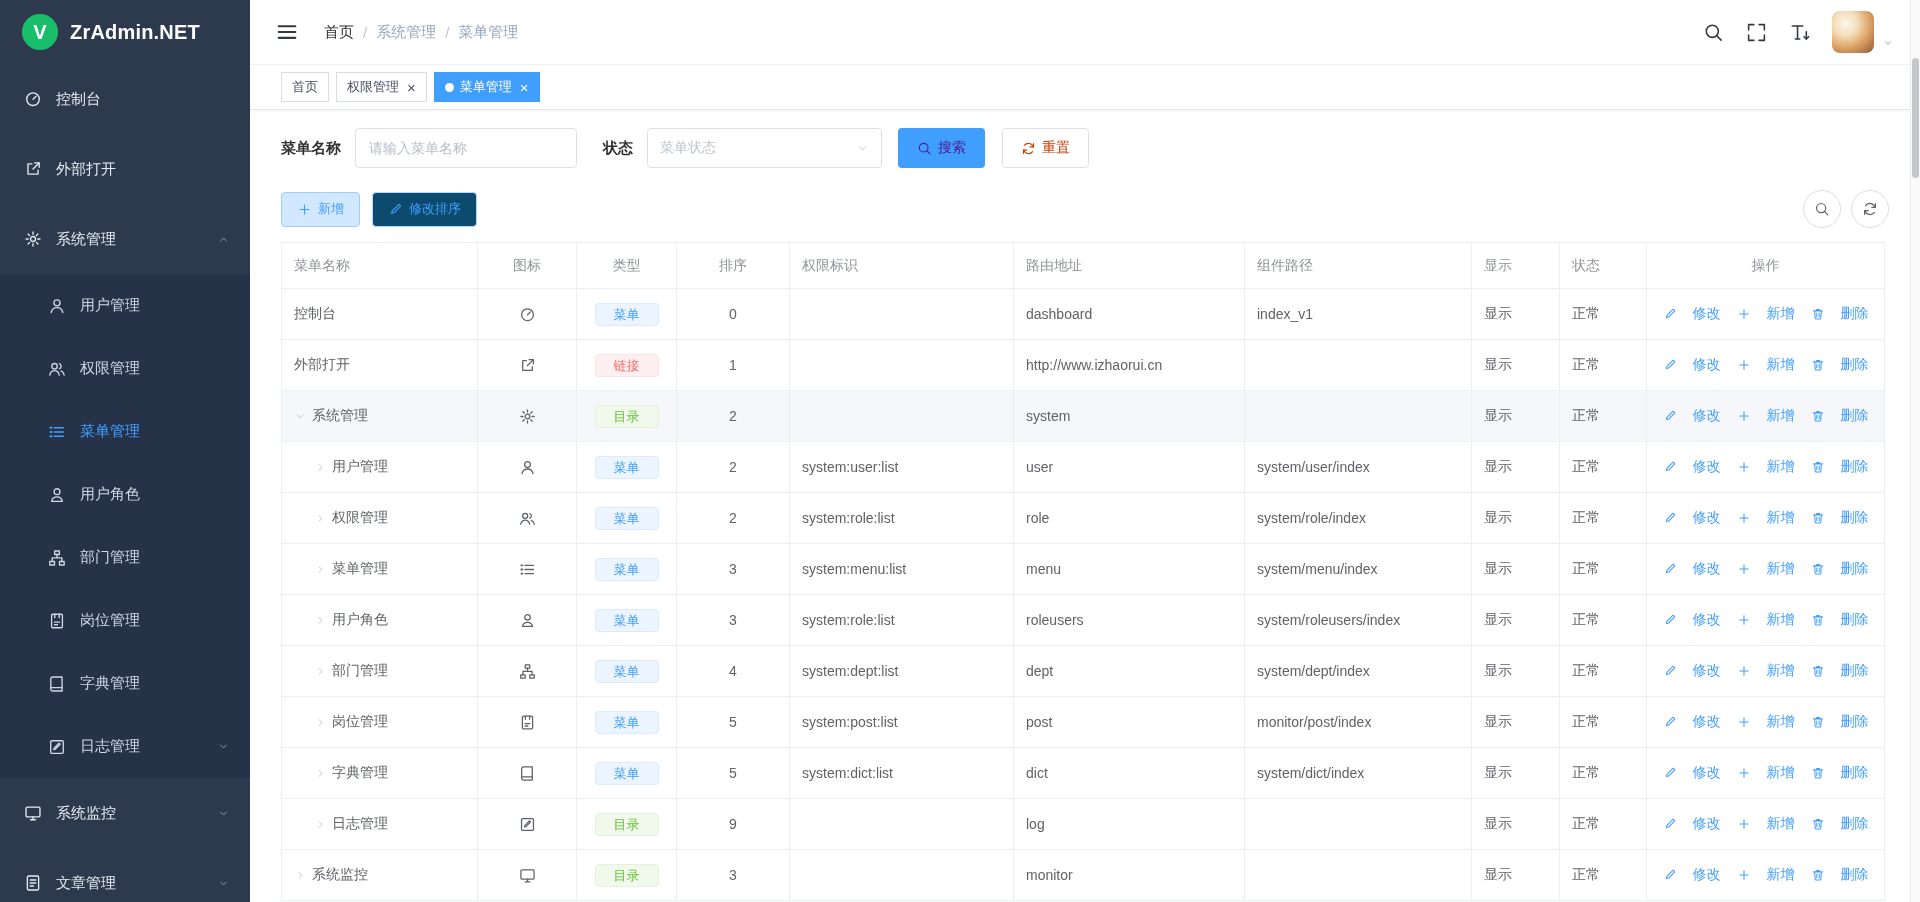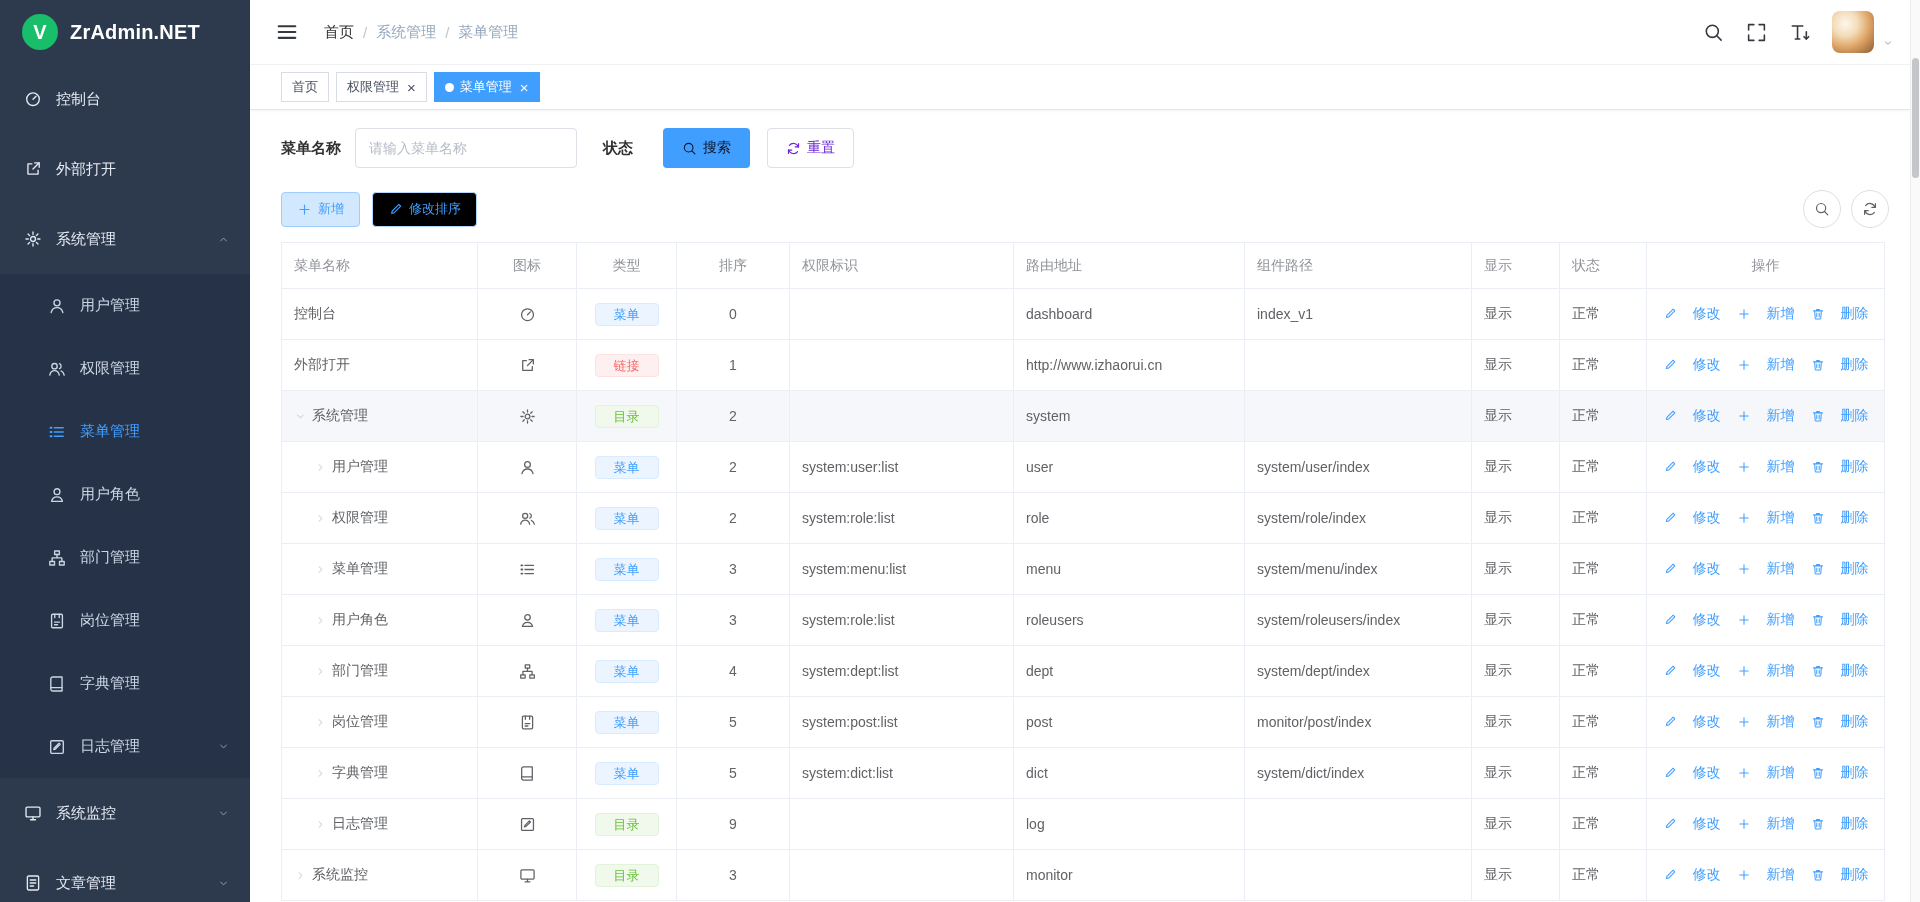--- a/index.html
+++ b/index.html
@@ -65,27 +65,27 @@
   .f-select { width:235px; height:40px; border:1px solid #dcdfe6; border-radius:4px; padding:0 12px;
               display:flex; align-items:center; justify-content:space-between; cursor:pointer; background:#fff; }
   .sel-placeholder { color:#c0c4cc; font-size:14px; }
   .sel-caret { color:#c0c4cc; }
   .sel-caret svg { width:13px; height:13px; }
 
   .btn { display:inline-flex; align-items:center; justify-content:center; gap:6px; height:40px; padding:0 18px;
          border-radius:4px; font-size:14px; border:1px solid transparent; cursor:pointer;
          font-family:inherit; background:#fff; }
   .btn .ico svg { width:15px; height:15px; }
-  .btn-primary { background:var(--accent,#409eff); color:#0f172a; margin-left:16px; }
-  .btn-default { border-color:#dcdfe6; color:#6d28d9; margin-left:17px; }
+  .btn-primary { background:var(--accent,#409eff); color:#4c1d95; margin-left:16px; }
+  .btn-default { border-color:#dcdfe6; color:#c2410c; margin-left:17px; }
 
   .toolbar-row { margin-top:22px; display:flex; align-items:center; }
   .btn-sm { height:35px; padding:0 15px; font-size:13px; }
   .btn-add { background:#d2e8ff; border-color:#9fcdff; color:var(--accent,#409eff); }
-  .btn-sort { background:#000000; border-color:#b3d8ff; color:var(--accent,#409eff); margin-left:12px; }
+  .btn-sort { background:#0c4a6e; border-color:#b3d8ff; color:var(--accent,#409eff); margin-left:12px; }
   .circle-btn { width:38px; height:38px; border-radius:50%; border:1px solid #dcdfe6; background:#fff;
                 display:inline-flex; align-items:center; justify-content:center; color:#5f6368; cursor:pointer; }
   .circle-btn svg { width:16px; height:16px; }
   .circle-btn.first { margin-left:auto; }
   .circle-btn + .circle-btn { margin-left:10px; }
 
   
   .table-wrap { margin-top:14px; }
   table { border-collapse:collapse; table-layout:fixed; width:1603px; font-size:14px; }
   th, td { border:1px solid #ebeef5; overflow:hidden; white-space:nowrap; }
@@ -332,20 +332,28 @@
           <span class="close">×</span>
         </span>
       </div>
 
     <div class="content">
 
       <div class="filter-row">
         <span class="f-label">菜单名称</span>
         <input class="f-input" placeholder="请输入菜单名称" style="">
         <span class="f-label status">状态</span>
+        <div class="f-select">
+          <span class="sel-placeholder">菜单状态</span>
+          <span class="ico sel-caret">
+              <svg viewBox="0 0 16 16" fill="none" stroke="currentColor" stroke-width="1.2" stroke-linecap="round" stroke-linejoin="round">
+                <path d="M4.5 6.2L8 9.8l3.5-3.6"></path>
+              </svg>
+            </span>
+        </div>
         <button class="btn btn-primary">
           <span class="ico">
               <svg viewBox="0 0 16 16" fill="none" stroke="currentColor" stroke-width="1.2" stroke-linecap="round" stroke-linejoin="round">
                 <circle cx="7.1" cy="7.1" r="4.6"></circle>
                 <path d="M10.5 10.5l3.3 3.3"></path>
               </svg>
             </span>
           <span>搜索</span>
         </button>
         <button class="btn btn-default">

